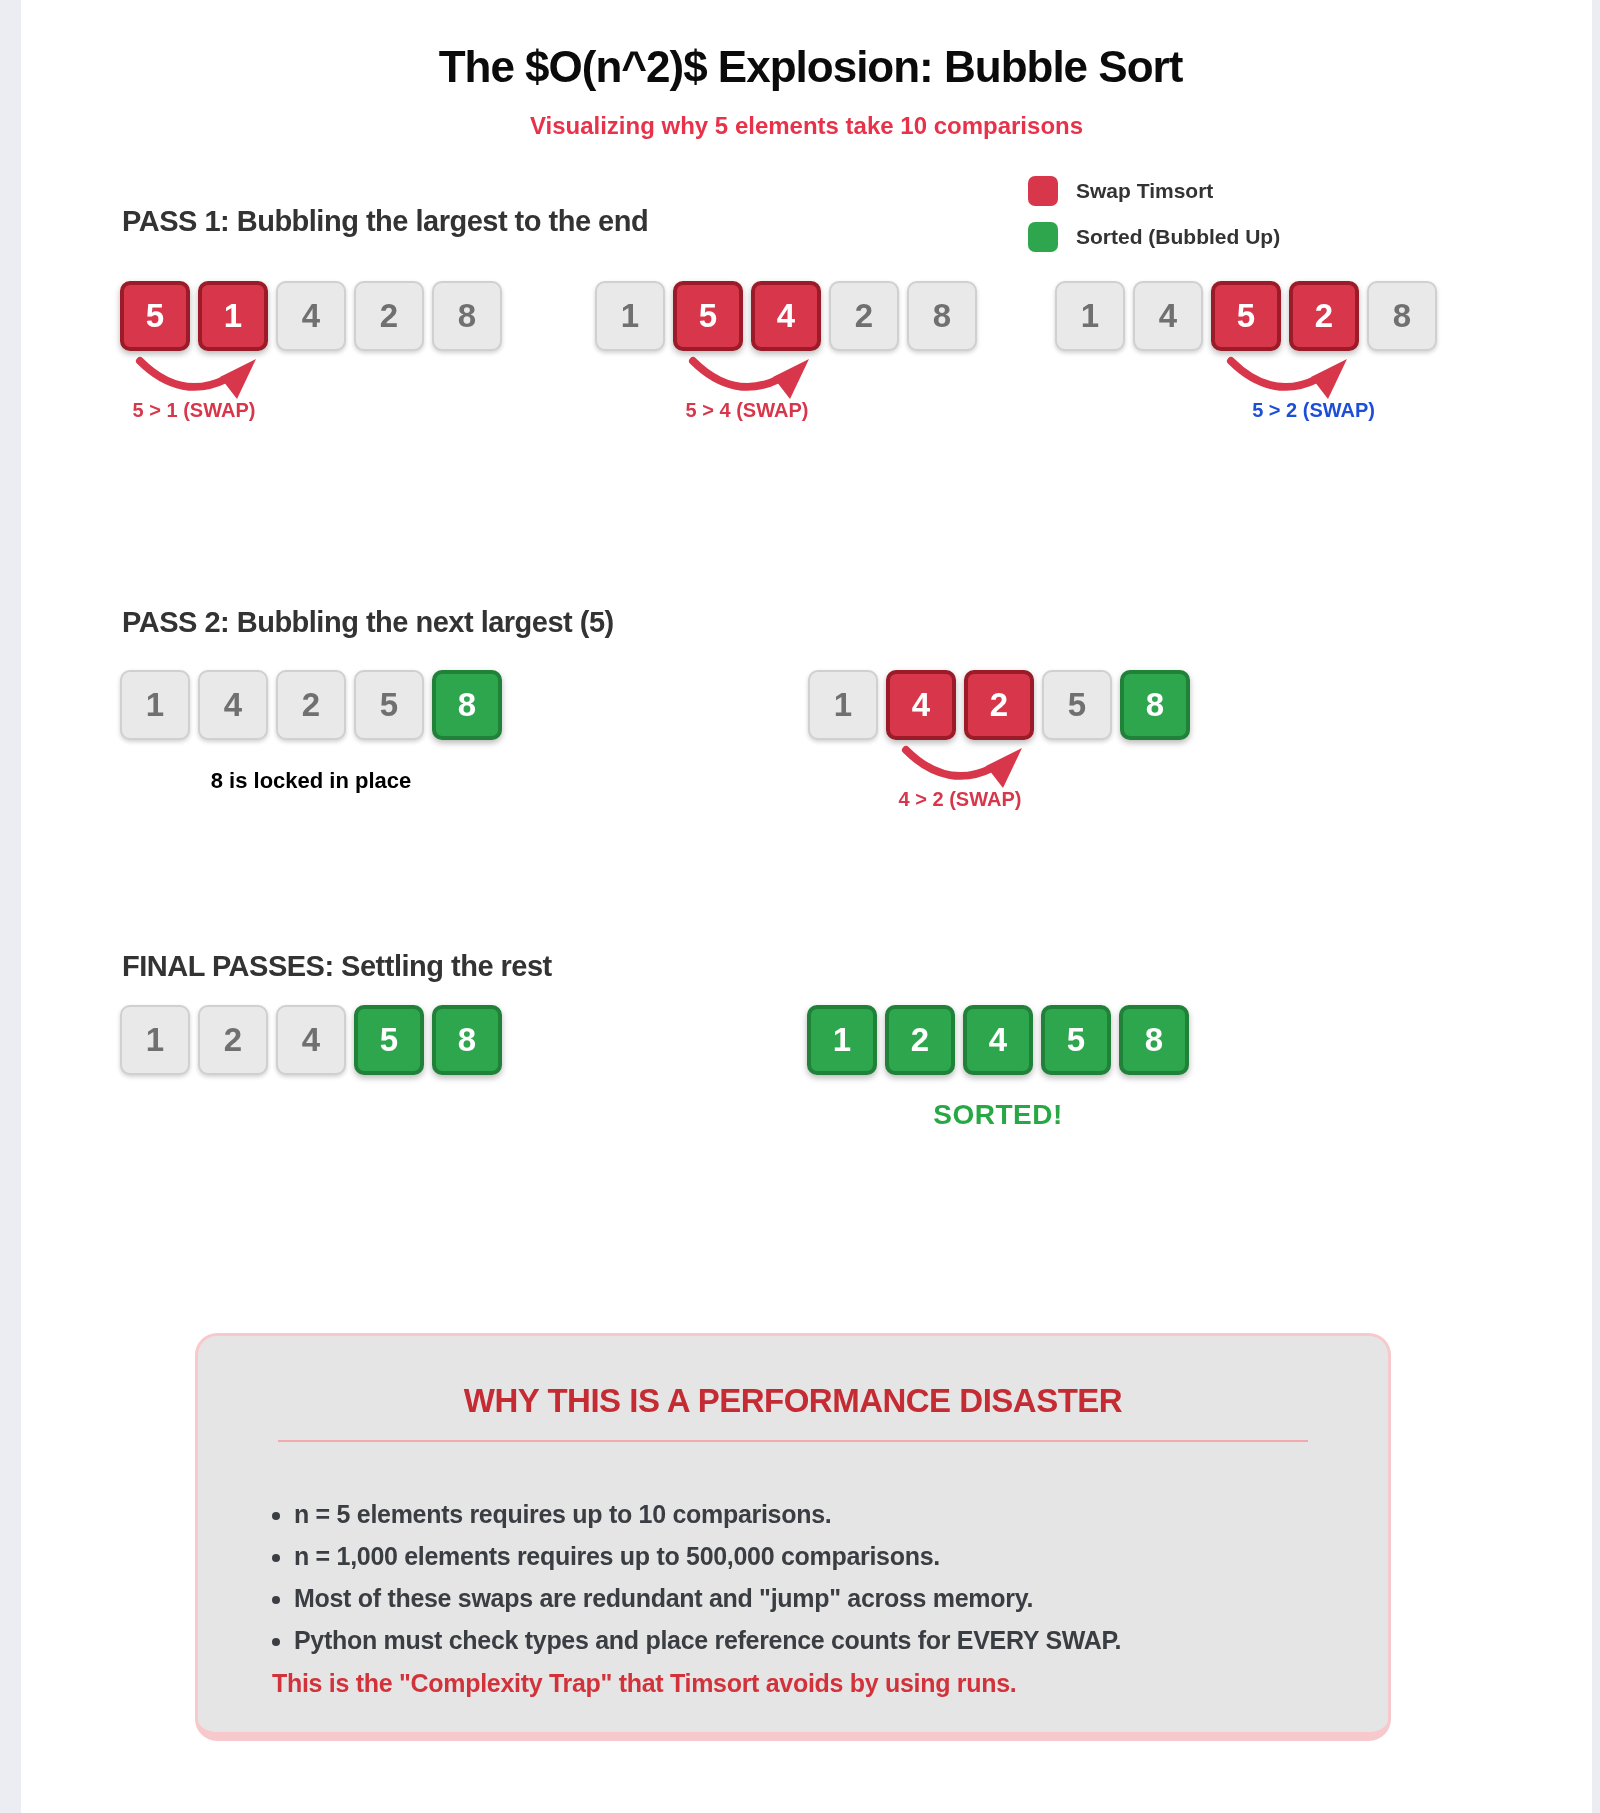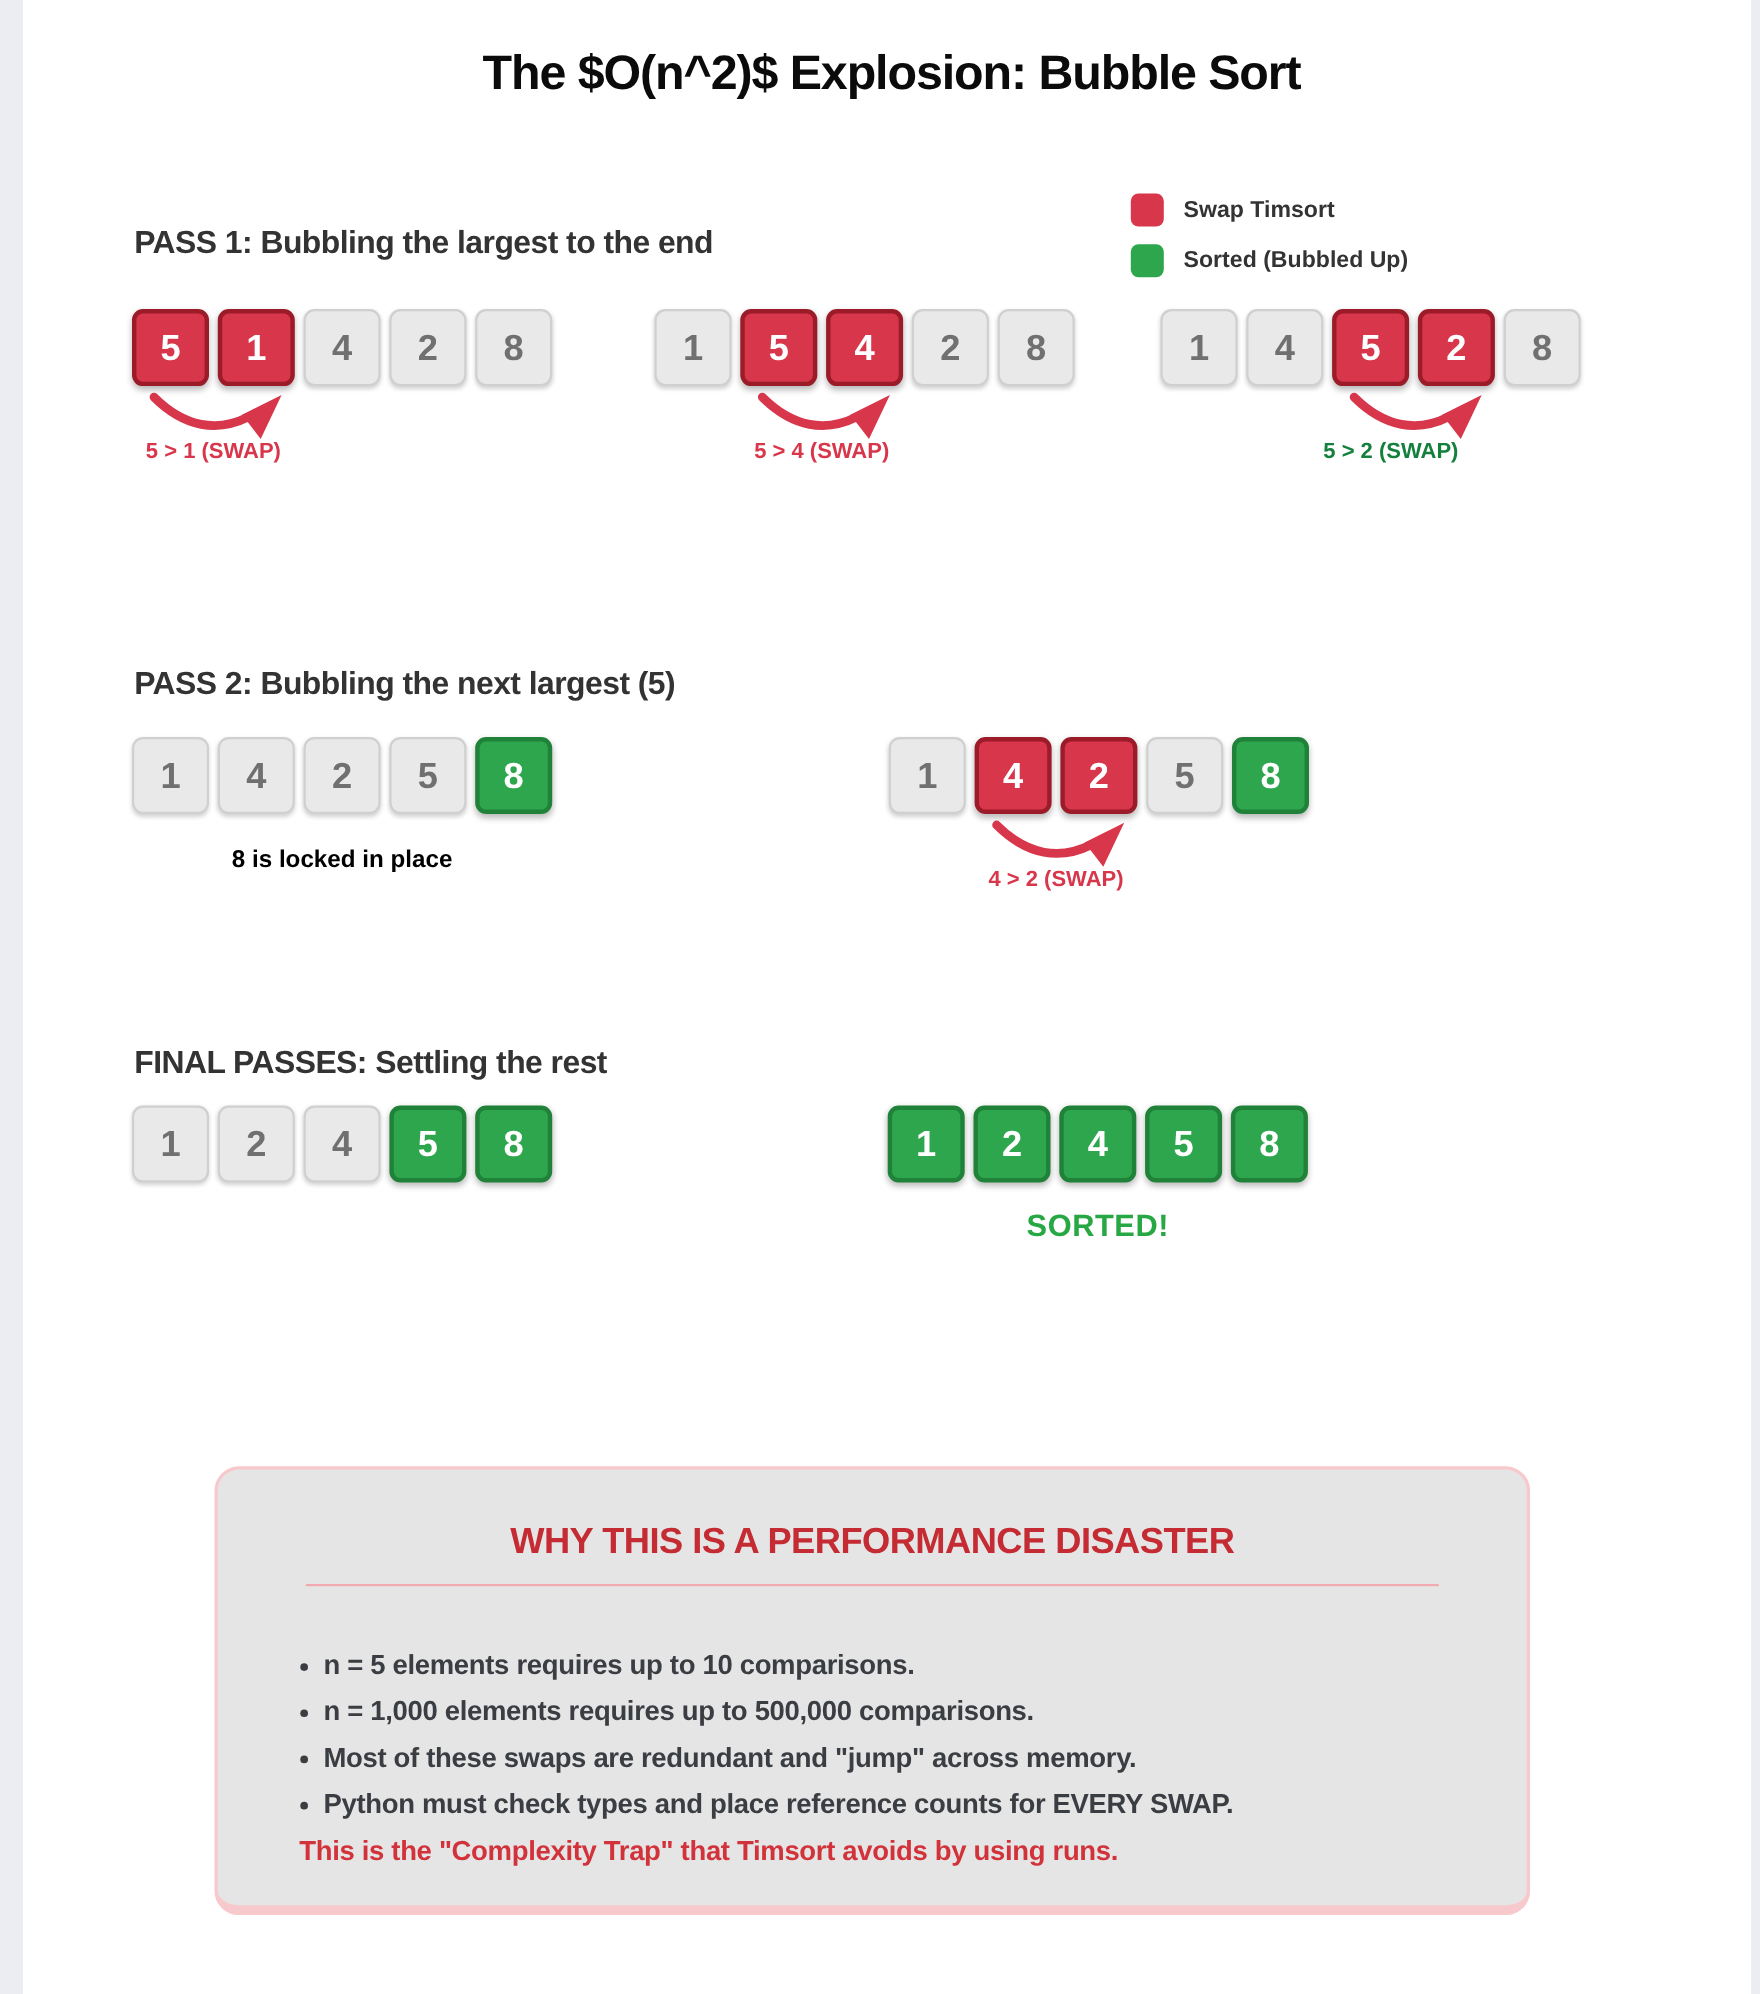--- a/index.html
+++ b/index.html
@@ -68,20 +68,21 @@
     margin:14px 0 0 74px; font-size:25px; font-weight:bold; color:#D2333B;
     letter-spacing:-0.3px;
   }
 </style>
 </head>
 <body>
 
 <div class="page">
 
   <h1 class="title">The $O(n^2)$ Explosion: Bubble Sort</h1>
+  <div class="subtitle">Visualizing why 5 elements take 10 comparisons</div>
 
   <div class="legend">
     <div class="legend-item">
       <span class="swatch" style="background: rgb(216, 55, 75);"></span>
       <span class="legend-label">Swap Timsort</span>
     </div>
     <div class="legend-item">
       <span class="swatch" style="background: rgb(46, 166, 77);"></span>
       <span class="legend-label">Sorted (Bubbled Up)</span>
     </div>
@@ -121,21 +122,21 @@
         <div class="box plain">1</div>
         <div class="box plain">4</div>
         <div class="box swap">5</div>
         <div class="box swap">2</div>
         <div class="box plain">8</div>
       </div>
       <div class="arrow-wrap" style="left: 170px;"><svg width="126" height="46" viewBox="0 0 126 46">
           <path d="M6 6 C 34 34, 64 38, 92 24" fill="none" stroke="#D8374B" stroke-width="8" stroke-linecap="round"></path>
           <polygon points="122,4 86,22 103,44" fill="#D8374B"></polygon>
         </svg></div>
-      <div class="swap-caption" style="color: #15803d; left: 148px; width: 188px; text-align: left;">5 &gt; 2 (SWAP)</div>
+      <div class="swap-caption" style="color: #1d4ed8; left: 132px; width: 188px; text-align: right;">5 &gt; 2 (SWAP)</div>
     </div>
 
   <h2 class="section-heading" style="top:606px">PASS 2: Bubbling the next largest (5)</h2>
   <div class="array-group" style="left:99px;  top:670px">
       <div class="box-row">
         <div class="box plain">1</div>
         <div class="box plain">4</div>
         <div class="box plain">2</div>
         <div class="box plain">5</div>
         <div class="box sorted">8</div>

